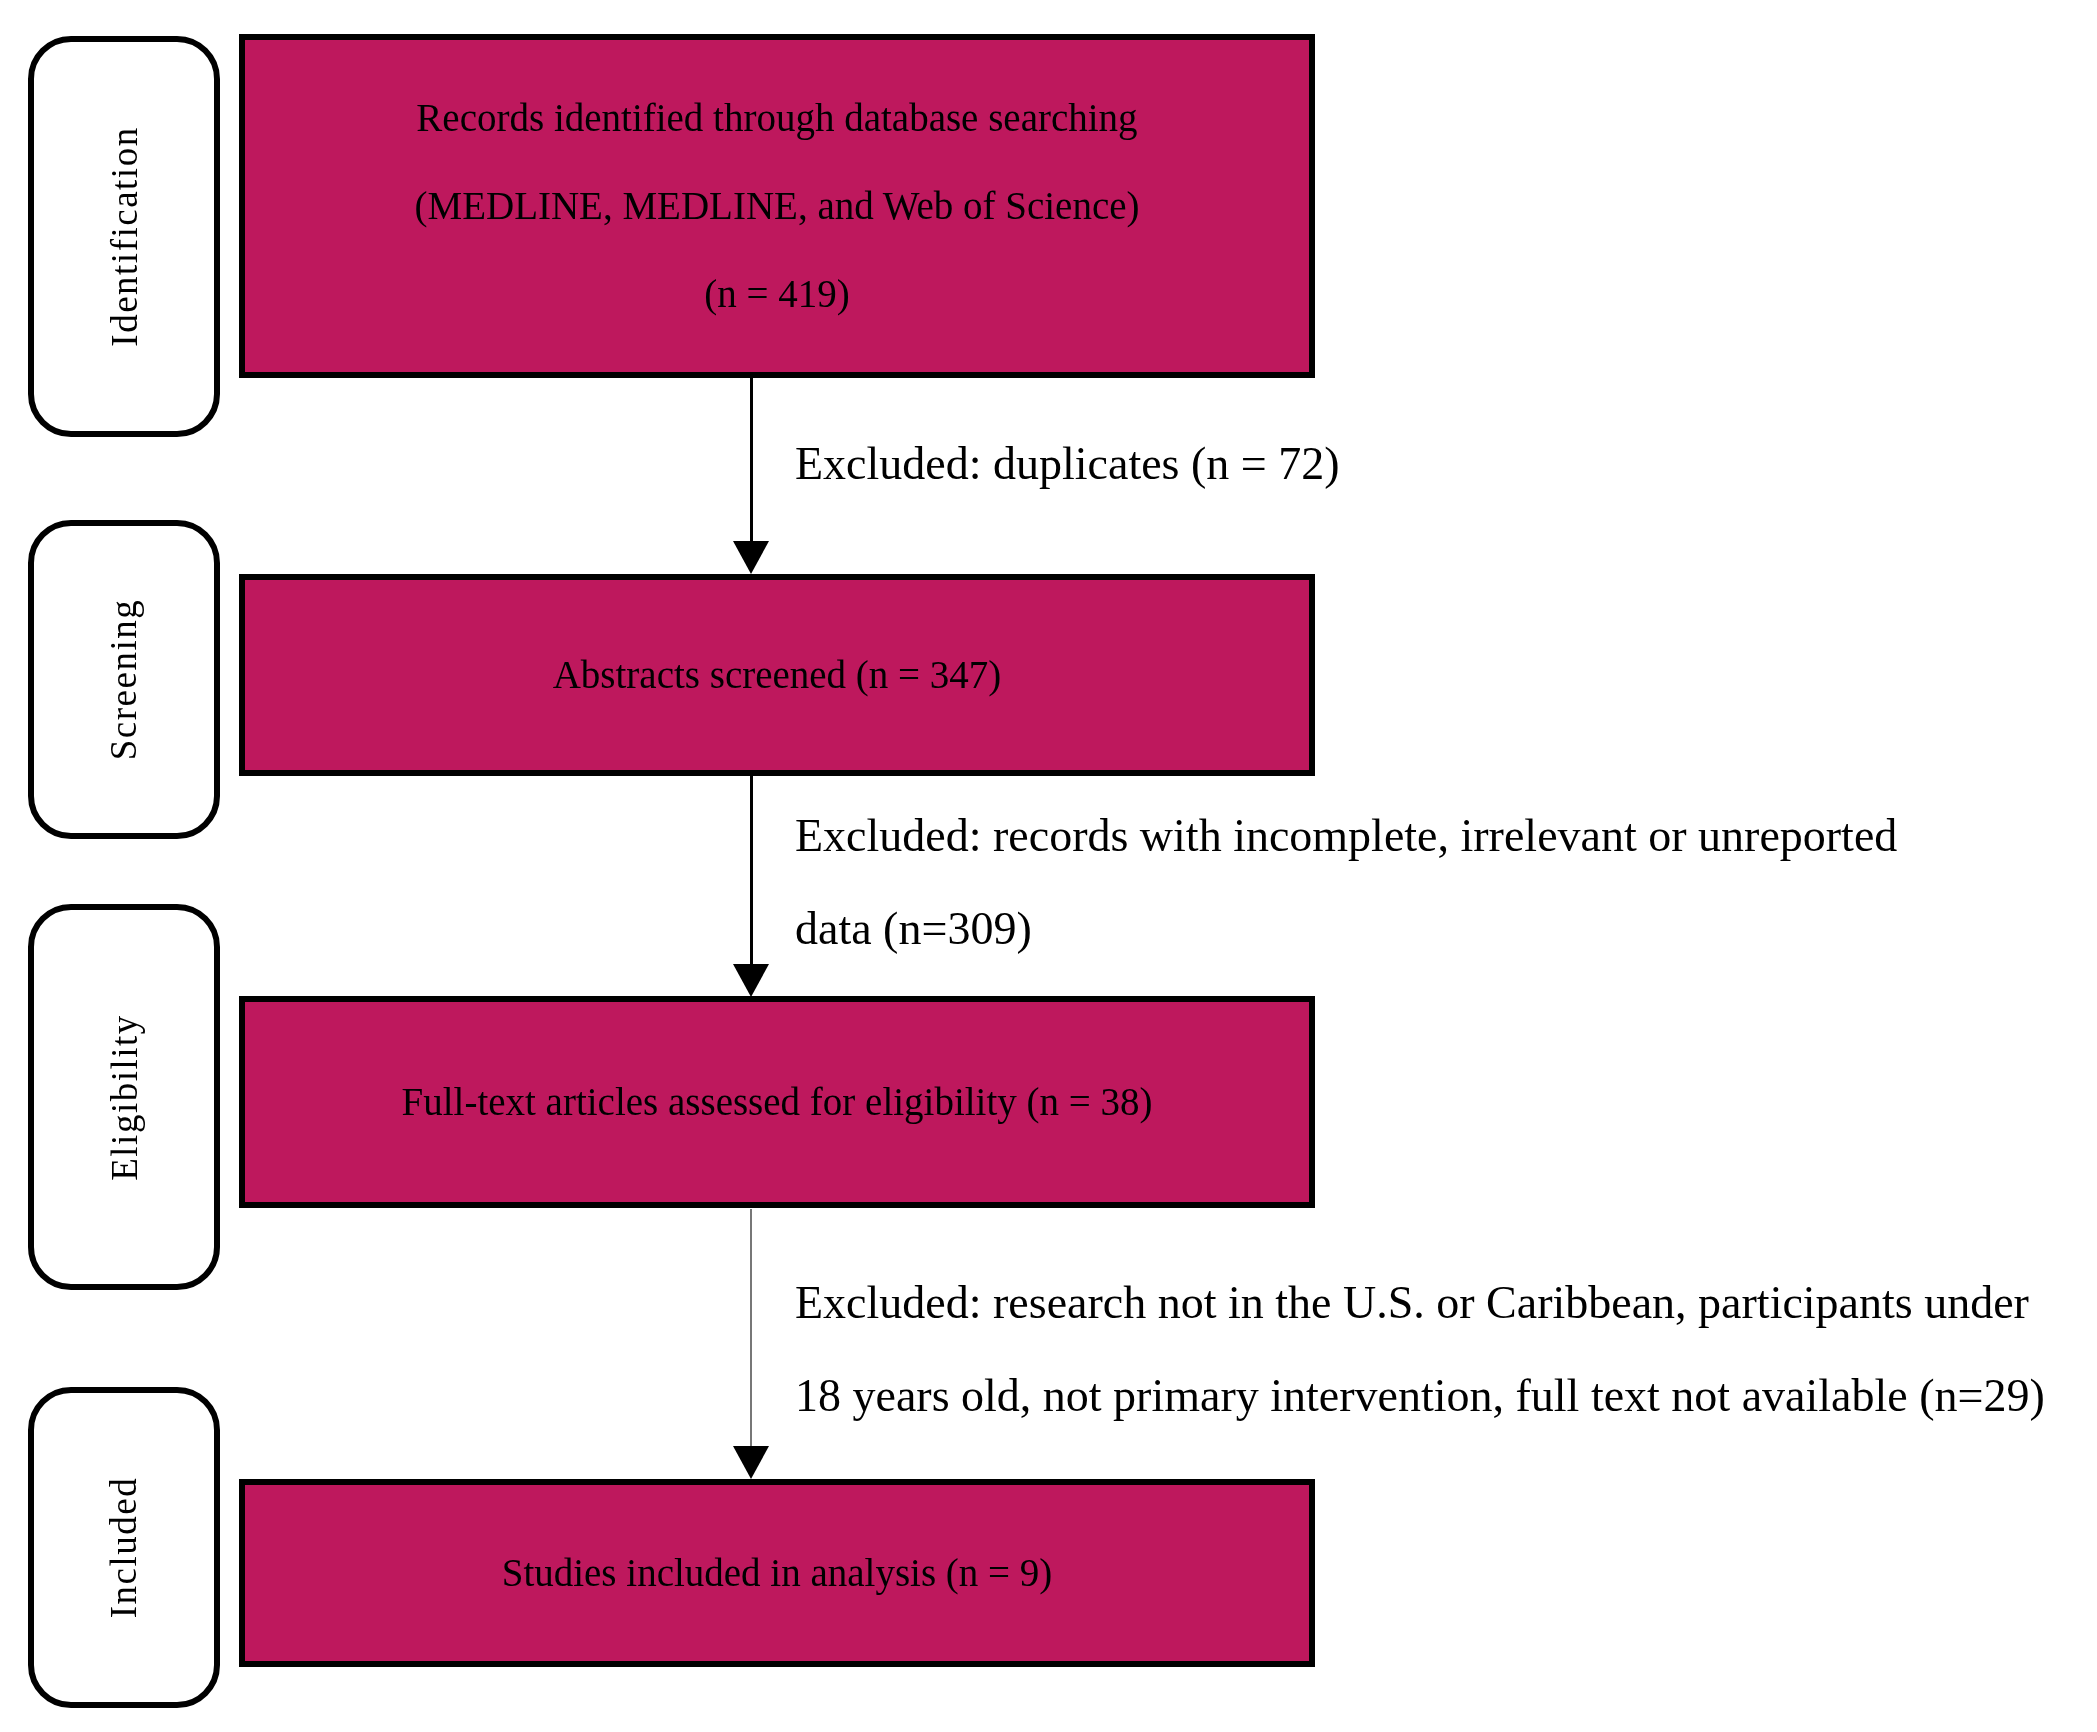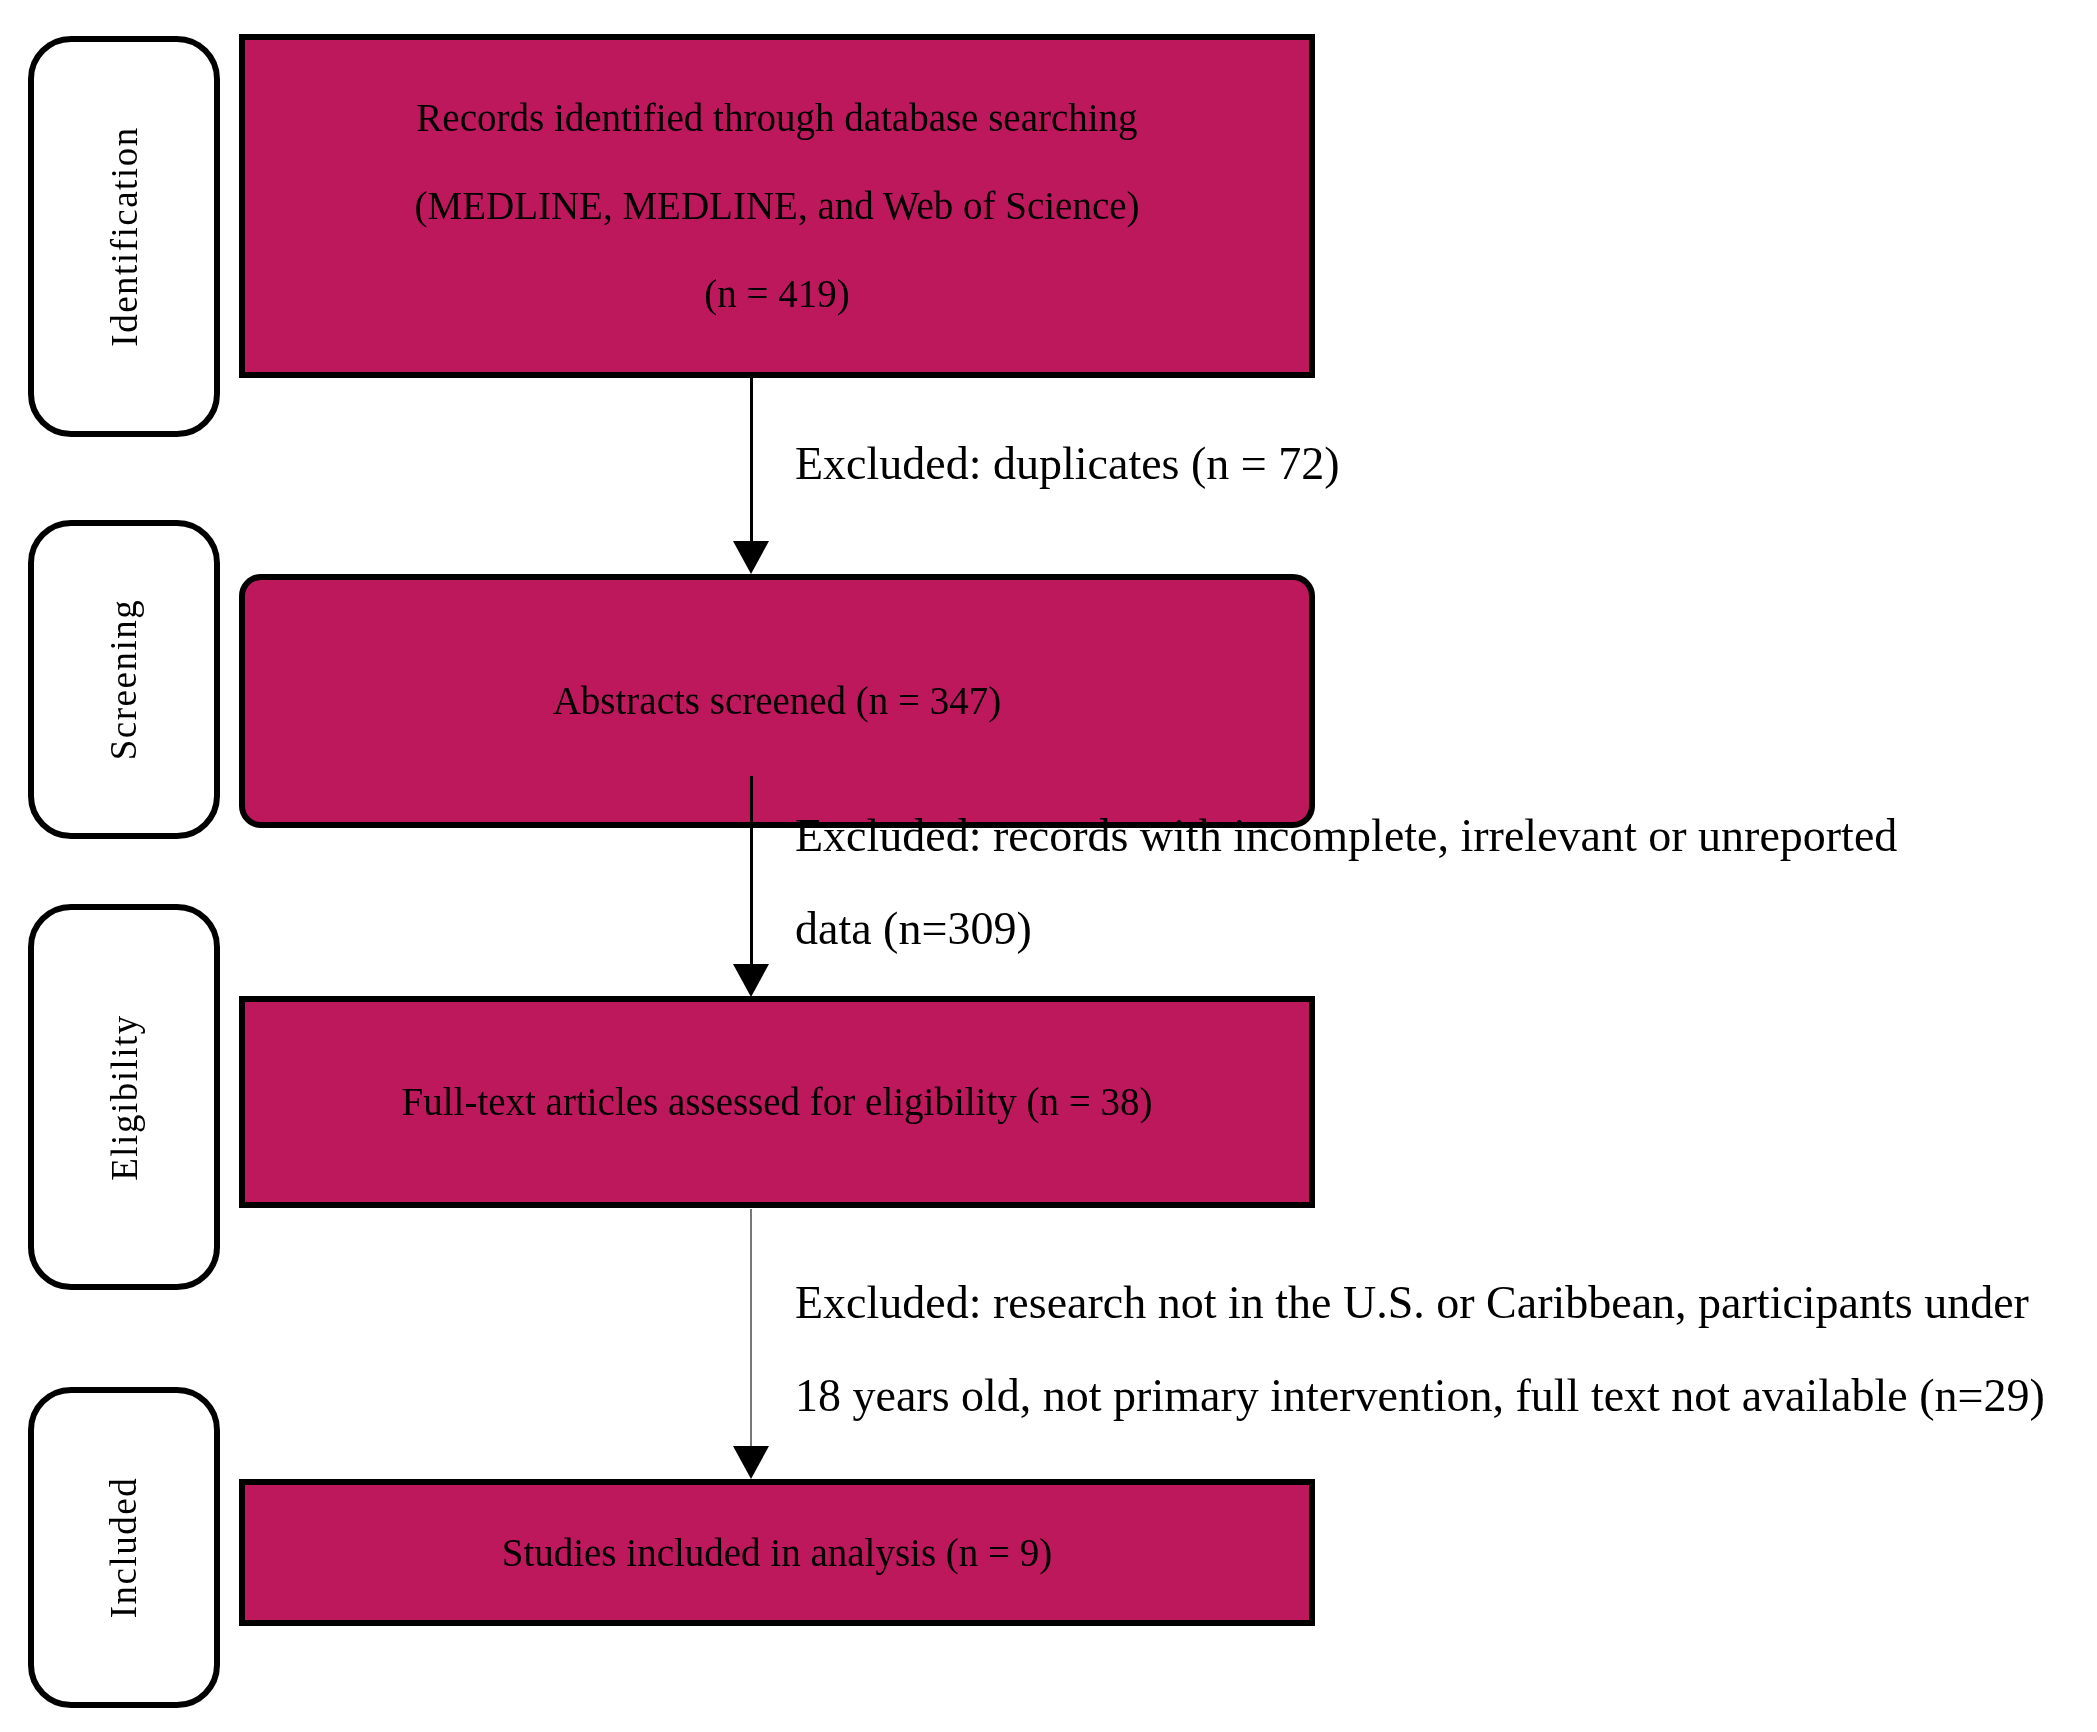--- a/index.html
+++ b/index.html
@@ -89,29 +89,29 @@
   <div class="stage" style="top:1387px;height:321px;">
     <span class="stage-label">Included</span>
   </div>
 
   <div class="flowbox" style="top:34px;height:344px;">
     <div class="box-line">Records identified through database searching</div>
     <div class="box-line">(MEDLINE, MEDLINE, and Web of Science)</div>
     <div class="box-line">(n = 419)</div>
   </div>
 
-  <div class="flowbox" style="top:574px;height:254px;border-radius:22px;">
+  <div class="flowbox" style="top:574px;height:202px;">
     <div class="box-line">Abstracts screened (n = 347)</div>
   </div>
 
   <div class="flowbox" style="top:996px;height:212px;">
     <div class="box-line">Full-text articles assessed for eligibility (n = 38)</div>
   </div>
 
-  <div class="flowbox" style="top:1479px;height:147px;">
+  <div class="flowbox" style="top:1479px;height:188px;">
     <div class="box-line">Studies included in analysis (n = 9)</div>
   </div>
 
   <div class="arrow">
     <div class="stem" style="left:750px;top:377px;height:165px;"></div>
     <div class="head" style="left:733px;top:541px;"></div>
   </div>
 
   <div class="arrow">
     <div class="stem" style="left:750px;top:776px;height:189px;"></div>

